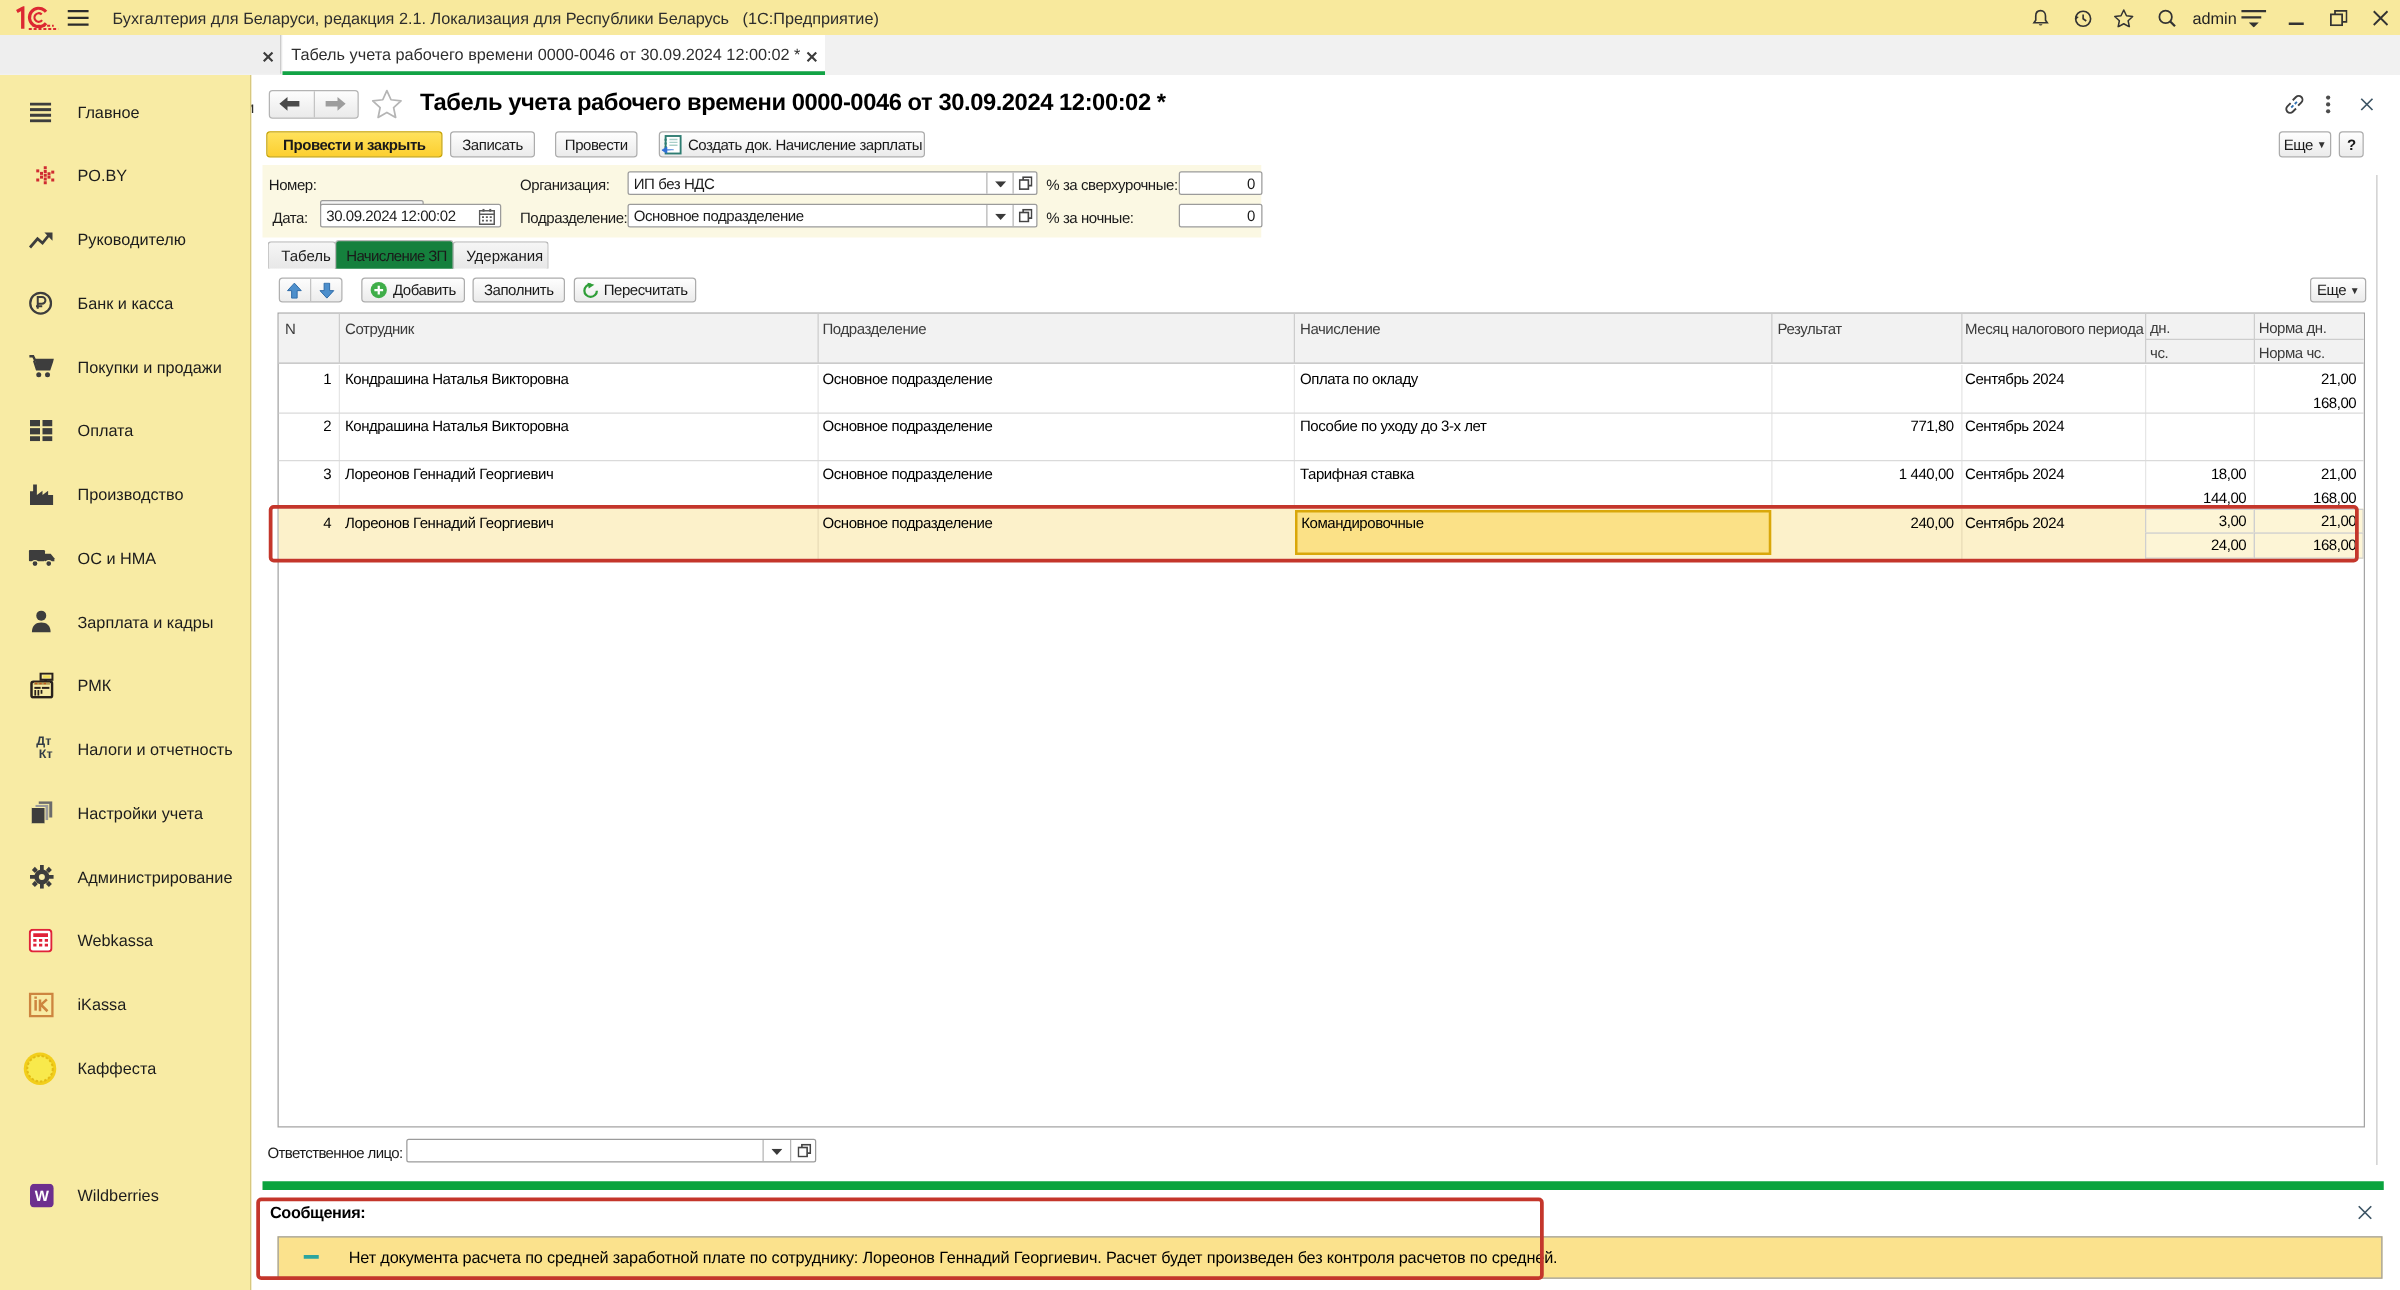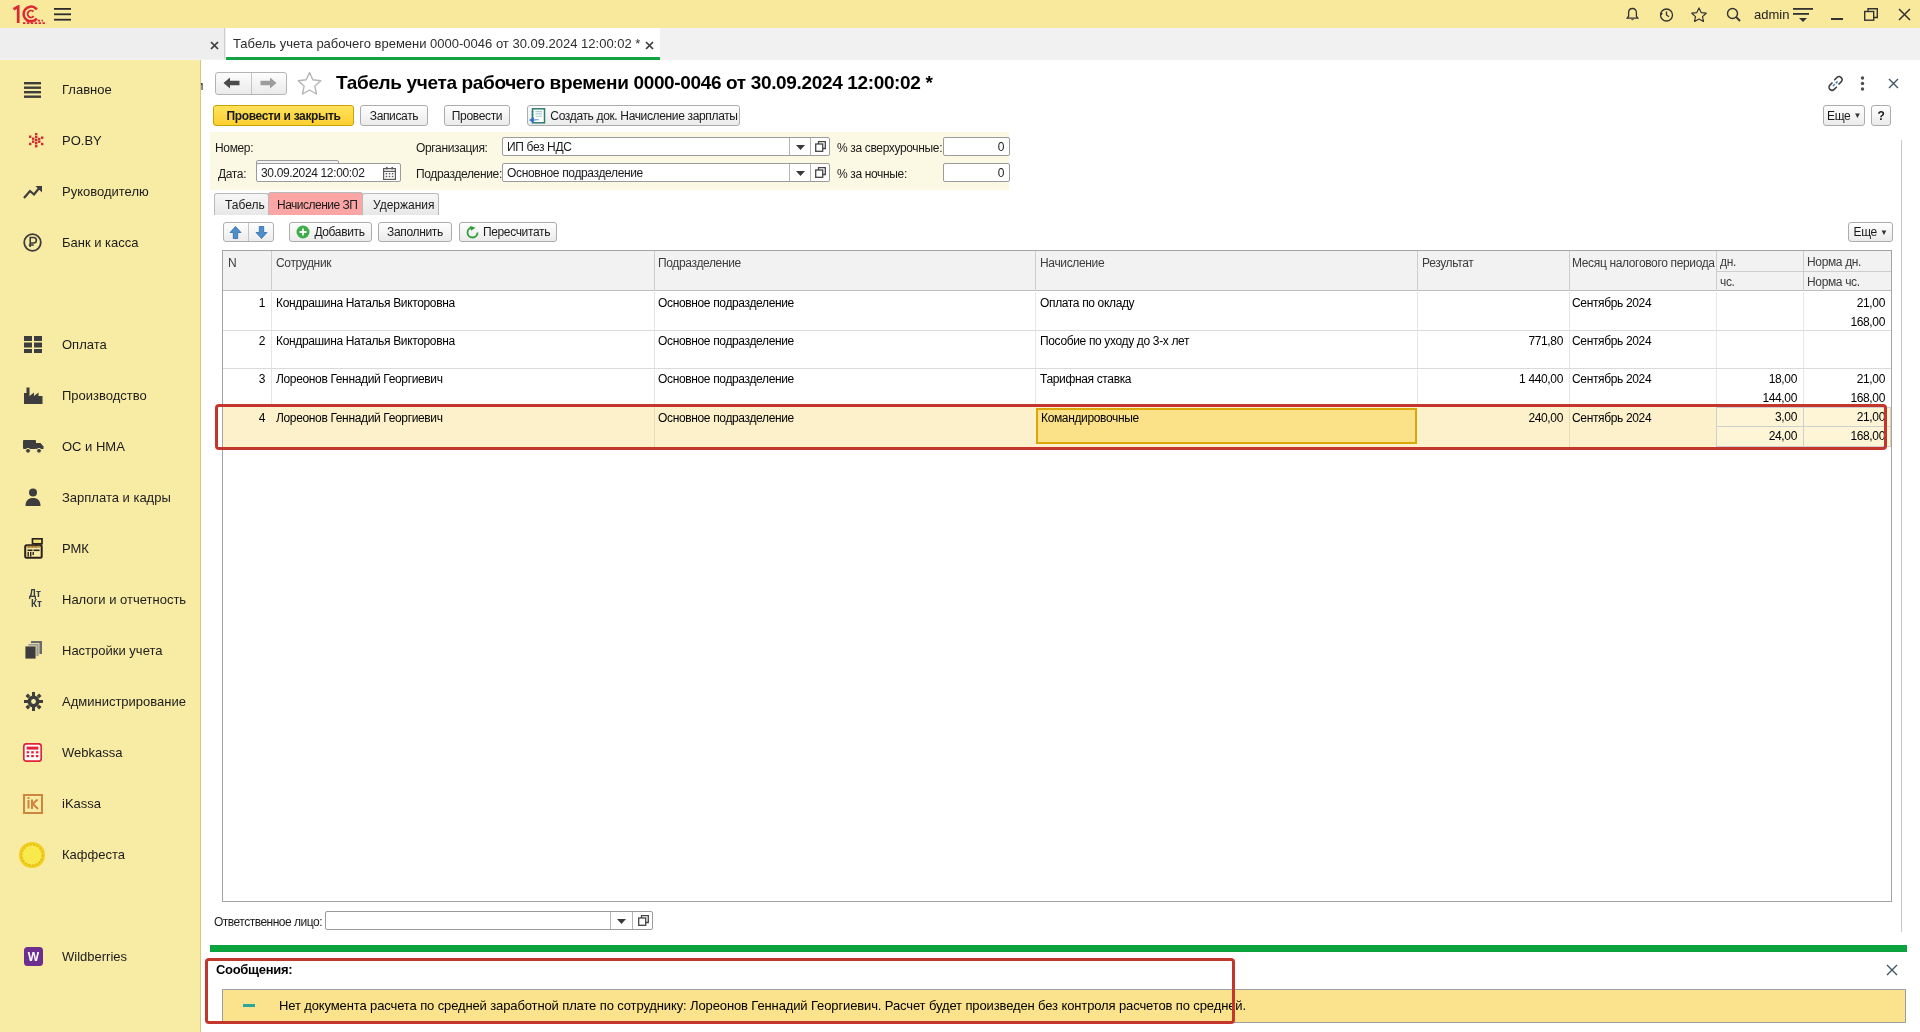--- a/index.html
+++ b/index.html
@@ -34,20 +34,21 @@
     <circle cx="19" cy="9" r="3.4" stroke="#dc2832" stroke-width="1.8" fill="none" stroke-dasharray="16 5.4" transform="rotate(38 19 9)"></circle>
     <path d="M14 15.6 L31 15.6" stroke="#dc2832" stroke-width="1.7" stroke-dasharray="2.4 1.5" fill="none"></path>
     <path d="M11 18.2 L34.5 18.2" stroke="#dc2832" stroke-width="1.7" stroke-dasharray="2.4 1.5" fill="none"></path>
   </svg>
 
   <svg class="abs" style="left:54px;top:8px;" width="17" height="13" viewBox="0 0 17 13">
     <rect x="0" y="0" width="17" height="1.8" fill="#2b2b2b"></rect>
     <rect x="0" y="5.4" width="17" height="1.8" fill="#2b2b2b"></rect>
     <rect x="0" y="10.8" width="17" height="1.8" fill="#2b2b2b"></rect>
   </svg>
+  <div class="abs" style="left:90px;top:7px;font-size:13px;color:#2d2d2d;">Бухгалтерия для Беларуси, редакция 2.1. Локализация для Республики Беларусь&nbsp;&nbsp; (1С:Предприятие)</div>
 
   <svg class="abs" style="left:1625px;top:7px;" width="15" height="15" viewBox="0 0 15 15">
     <path d="M7.5 1.5 C5 1.5 3.6 3.4 3.6 5.8 L3.6 9.2 L2.2 11.2 L12.8 11.2 L11.4 9.2 L11.4 5.8 C11.4 3.4 10 1.5 7.5 1.5 Z" fill="none" stroke="#333" stroke-width="1.3"></path>
     <path d="M6 12.3 A1.6 1.6 0 0 0 9 12.3 Z" fill="#333"></path>
   </svg>
   <svg class="abs" style="left:1658px;top:7px;" width="16" height="16" viewBox="0 0 16 16">
     <circle cx="8.5" cy="8" r="6" fill="none" stroke="#333" stroke-width="1.3"></circle>
     <path d="M8.5 4.5 L8.5 8 L11 9.8" fill="none" stroke="#333" stroke-width="1.3"></path>
     <path d="M2.2 5.5 L2.5 9 L5 6.5 Z" fill="#333"></path>
   </svg>
@@ -132,20 +133,29 @@
   </div>
 
   <div class="abs" style="left:0;top:158px;width:200px;height:50px;">
     <svg class="sbicon" style="left:23px;top:15px;" width="19" height="19" viewBox="0 0 19 19">
       <circle cx="9.5" cy="9.5" r="8.3" fill="none" stroke="#3d3d3d" stroke-width="1.8"></circle>
       <path d="M7.2 14 L7.2 4.5 L10.6 4.5 A2.7 2.7 0 0 1 10.6 10 L7.2 10 M5.8 12 L10.8 12" fill="none" stroke="#3d3d3d" stroke-width="1.6"></path>
     </svg>
     <div class="sblabel" style="top:17px;">Банк и касса</div>
   </div>
 
+  <div class="abs" style="left:0;top:209px;width:200px;height:50px;">
+    <svg class="sbicon" style="left:23px;top:15px;" width="20" height="19" viewBox="0 0 20 19">
+      <path d="M0.5 1 L3.5 1 L5 4 L19 4 L16.5 11.5 L6.5 11.5 L4.2 4.4" fill="none" stroke="#3d3d3d" stroke-width="1.9"></path>
+      <path d="M5 4 L19 4 L16.5 11.5 L6.8 11.5 Z" fill="#3d3d3d"></path>
+      <circle cx="8" cy="15.8" r="2" fill="#3d3d3d"></circle>
+          <circle cx="15" cy="15.8" r="2" fill="#3d3d3d"></circle>
+    </svg>
+    <div class="sblabel" style="top:17px;">Покупки и продажи</div>
+  </div>
 
   <div class="abs" style="left:0;top:260px;width:200px;height:50px;">
     <svg class="sbicon" style="left:24px;top:16px;" width="18" height="17" viewBox="0 0 18 17">
       <g fill="#3d3d3d">
         <rect x="0" y="0" width="8" height="5"></rect>
             <rect x="10" y="0" width="8" height="5"></rect>
         <rect x="0" y="6.5" width="8" height="5"></rect>
             <rect x="10" y="6.5" width="8" height="5"></rect>
         <rect x="0" y="13" width="8" height="4"></rect>
             <rect x="10" y="13" width="8" height="4"></rect>
@@ -374,21 +384,21 @@
   </svg>
 </div>
 <div class="lbl" style="left:837px;top:167px;">% за ночные:</div>
 <div class="fld" style="left:943px;top:163px;width:67px;height:19px;">
       <span style="left:auto;right:5px;">0</span>
     </div>
 
 <div class="abs" style="left:214px;top:193px;width:55px;height:22px;background:linear-gradient(#f6f6f6,#e7e7e7);border:1px solid #b9b9b9;border-bottom:none;border-radius:3px 3px 0 0;">
       <span class="abs" style="left:10px;top:4px;white-space:nowrap;">Табель</span>
     </div>
-<div class="abs" style="left:268px;top:192px;width:95px;height:23px;background:#fca5a5;border:1px solid #b9b9b9;border-bottom:none;border-radius:3px 3px 0 0;z-index:2;">
+<div class="abs" style="left:268px;top:192px;width:95px;height:23px;background:#15803d;border:1px solid #b9b9b9;border-bottom:none;border-radius:3px 3px 0 0;z-index:2;">
       <span class="abs" style="left:8px;top:5px;white-space:nowrap;letter-spacing:-0.5px;">Начисление ЗП</span>
     </div>
 <div class="abs" style="left:362px;top:193px;width:77px;height:22px;background:linear-gradient(#f6f6f6,#e7e7e7);border:1px solid #b9b9b9;border-bottom:none;border-radius:3px 3px 0 0;">
       <span class="abs" style="left:10px;top:4px;white-space:nowrap;">Удержания</span>
     </div>
 
 <div class="abs" style="left:223px;top:222px;width:51px;height:20px;background:linear-gradient(#fdfdfd,#ececec);border:1px solid #b0b0b0;border-radius:3px;"></div>
 <div class="abs" style="left:248px;top:223px;width:1px;height:18px;background:#c4c4c4;"></div>
 <svg class="abs" style="left:229px;top:226px;" width="13" height="13" viewBox="0 0 13 13">
   <path d="M6.5 0.5 L12 6.5 L8.7 6.5 L8.7 12.5 L4.3 12.5 L4.3 6.5 L1 6.5 Z" fill="#4d8fcc" stroke="#2f6ca8" stroke-width="0.8"></path>

